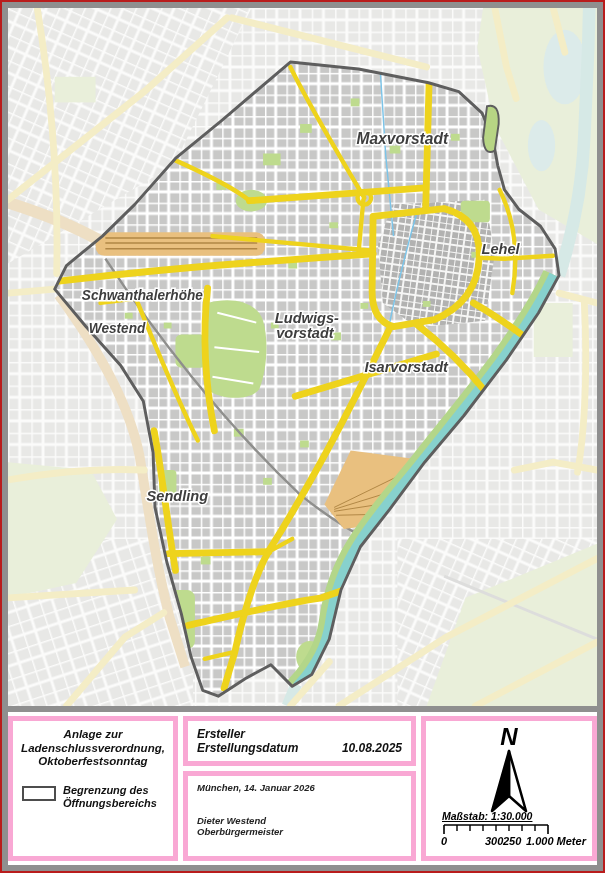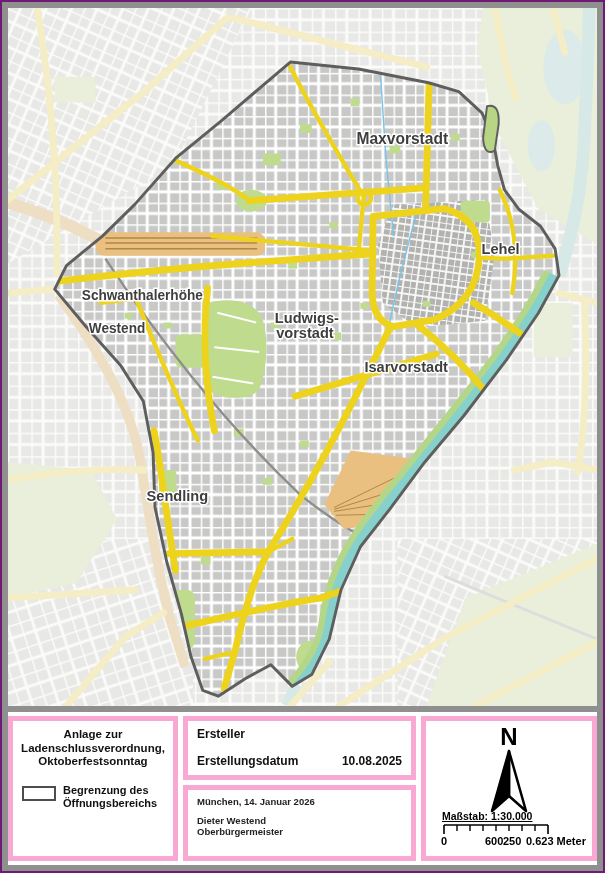--- a/index.html
+++ b/index.html
@@ -1,25 +1,25 @@
 <!DOCTYPE html>
 <html><head>
 <meta charset="utf-8">
 <style>
   html,body{margin:0;padding:0;background:#fff;}
-  .page{position:relative;width:605px;height:873px;background:#701a75;font-family:"Liberation Sans",sans-serif;}
+  .page{position:relative;width:605px;height:873px;background:#b91c1c;font-family:"Liberation Sans",sans-serif;font-style:italic;}
   .frame{position:absolute;inset:2px;border:6px solid #8f8f8f;display:flex;flex-direction:column;background:#fff;}
   .map-area{height:698px;border-bottom:6px solid #8f8f8f;position:relative;overflow:hidden;background:#ededeb;}
   .map-area svg{display:block;width:100%;height:100%;}
 
   .panel{flex:1;display:flex;gap:5px;padding:4px 0 4px 0;background:#fff;}
   .pbox{border:5px solid #f9a8d4;background:#fff;box-sizing:border-box;}
   .box-left{width:170px;}
   .mid-col{width:233px;display:flex;flex-direction:column;gap:5px;}
-  .box-meta{height:64px;padding:6px 9px 7px 9px;display:flex;flex-direction:column;justify-content:space-between;}
+  .box-meta{height:50px;padding:6px 9px 7px 9px;display:flex;flex-direction:column;justify-content:space-between;}
   .box-sig{flex:1;padding:6px 9px 15px 9px;display:flex;flex-direction:column;justify-content:space-between;}
   .box-right{flex:1;position:relative;}
 
   .doc-title{margin-top:7px;text-align:center;font-weight:bold;font-size:11.5px;line-height:13.5px;color:#111;}
   .legend-row{margin:15px 6px 0 9px;display:flex;gap:7px;align-items:flex-start;}
   .legend-swatch{width:30px;height:11px;border:2px solid #4d4d4d;background:#fff;flex:0 0 auto;margin-top:2px;}
   .legend-text{font-weight:bold;font-size:11px;line-height:13px;color:#111;}
 
   .meta-row{display:flex;justify-content:space-between;font-weight:bold;font-size:12px;color:#111;}
   .sig-top{font-weight:bold;font-size:9.5px;color:#222;}
@@ -261,21 +261,21 @@
         <div class="scale-block">
           <div class="scale-label">Maßstab: 1:30.000</div>
           <svg class="scale-ruler" width="112" height="11" viewBox="0 0 112 11">
             <path d="M2,1 H106" stroke="#000" stroke-width="1.6" fill="none"></path>
             <path d="M2,1 V10 M106,1 V10" stroke="#000" stroke-width="1.6" fill="none"></path>
             <path d="M15,1 V7 M28,1 V7 M41,1 V7 M54,1 V7 M67,1 V7 M80,1 V7 M93,1 V7" stroke="#000" stroke-width="1.4" fill="none"></path>
           </svg>
           <div class="scale-ticks">
             <span class="t0">0</span>
             <span class="t250">250</span>
-            <span class="t500">600</span>
-            <span class="tend">0.623 Meter</span>
+            <span class="t500">300</span>
+            <span class="tend">1.000 Meter</span>
           </div>
         </div>
       </div>
 
     </div>
   </div>
 </div>
 
 </body></html>

